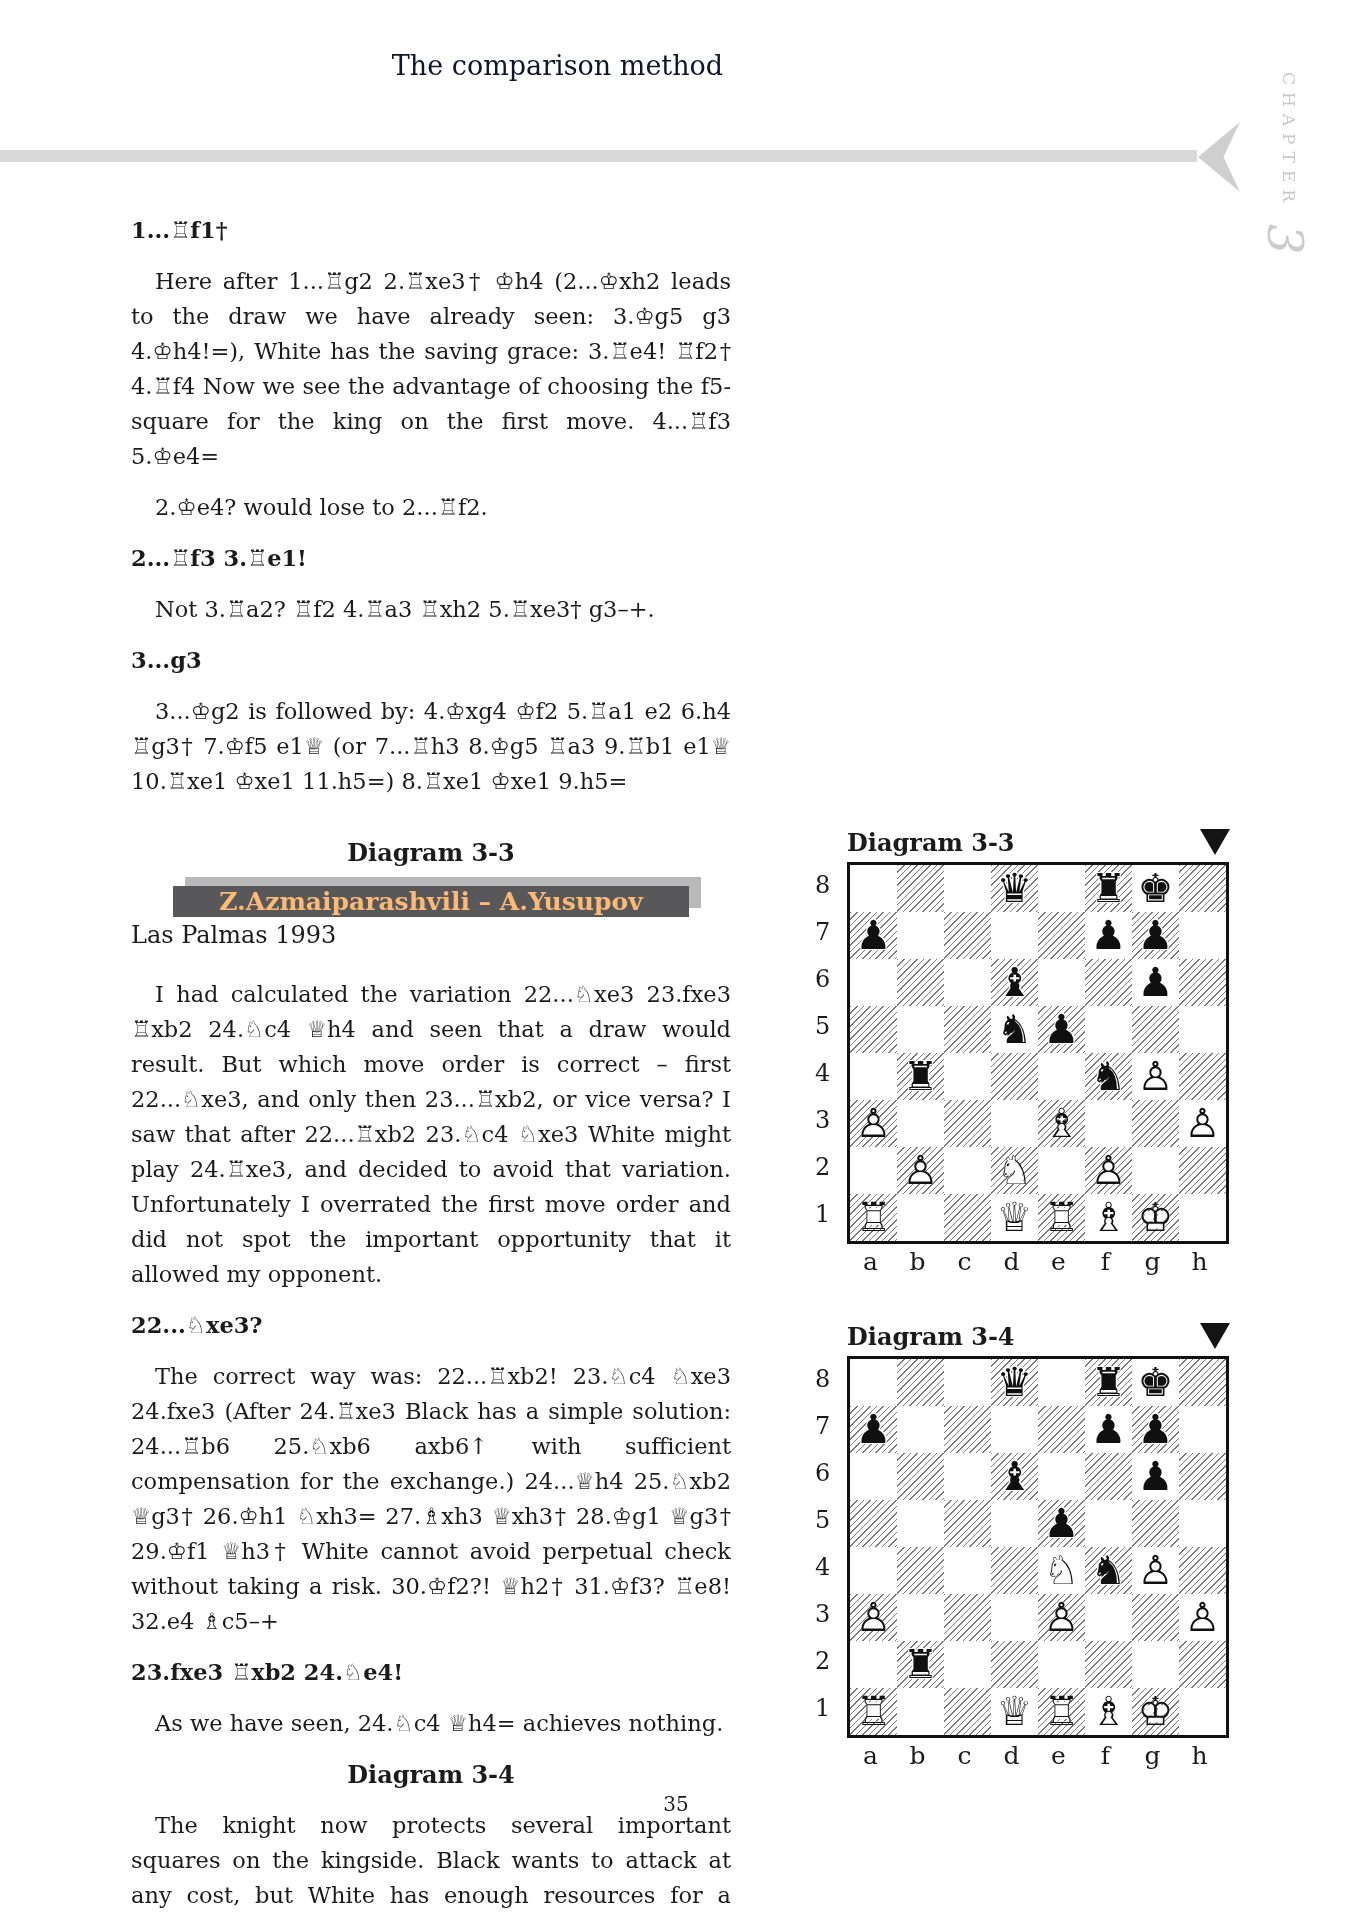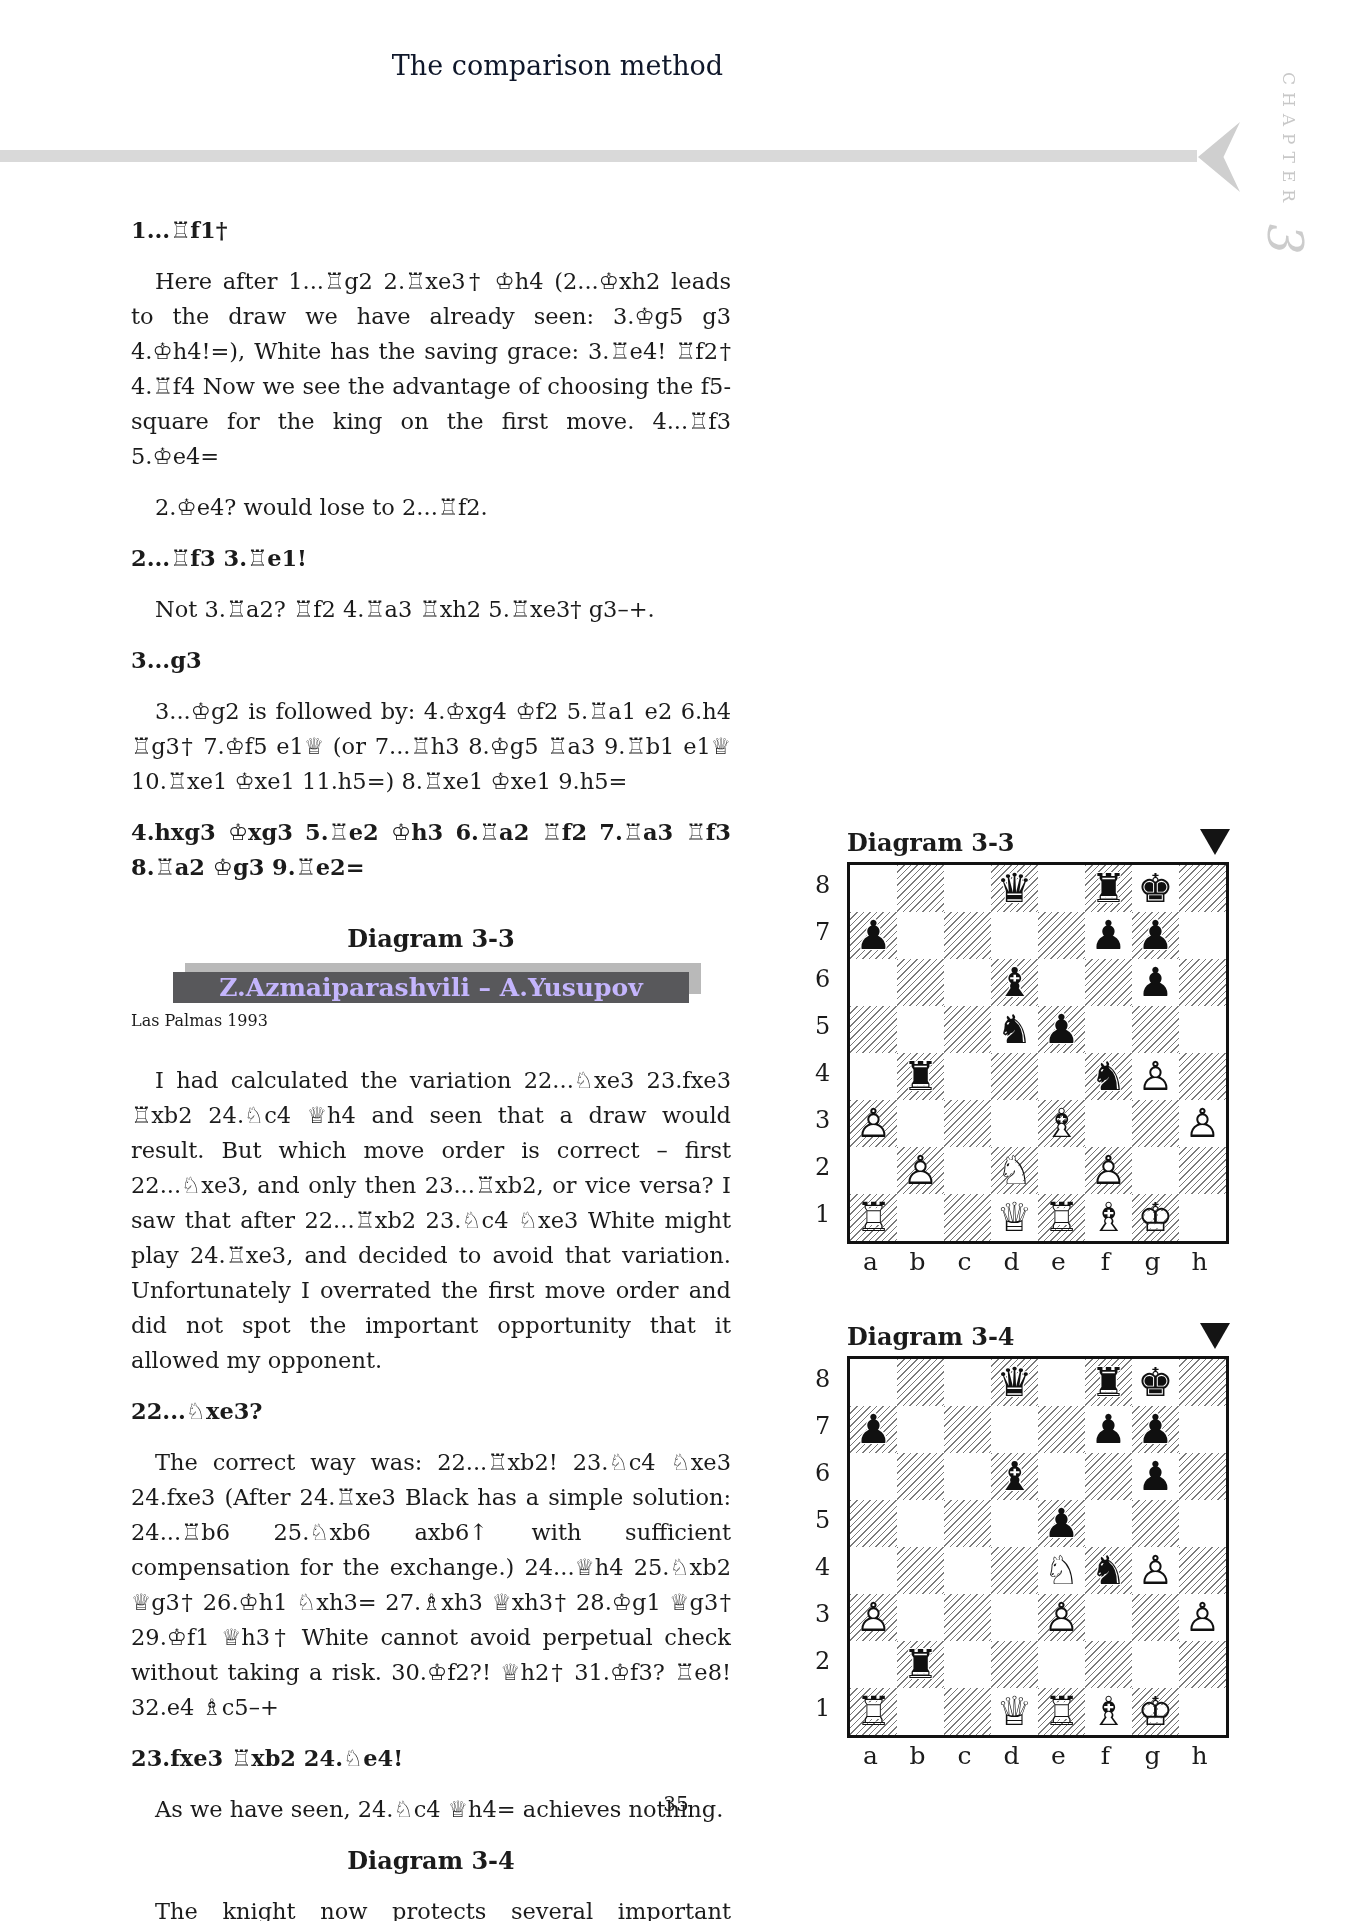--- a/index.html
+++ b/index.html
@@ -25,23 +25,23 @@
   .col-left{position:absolute;left:115px;top:197px;width:632px;font-size:22.5px;line-height:35px;}
   .col-left p{margin:16px;text-align:justify;}
   .b{font-weight:700;}
   .ind{text-indent:24px;}
   .ctr{text-align:center !important;font-weight:700;font-size:24px;}
   .head-gap{margin-top:36px !important;}
 
   
   .banner{position:relative;width:516px;margin:6px auto 0;height:31px;}
   .banner-shadow{position:absolute;left:12px;top:-9px;width:100%;height:100%;background:#b9b9b9;}
-  .banner-box{position:relative;width:100%;height:100%;background:#58585b;color:#c4b5fd;
+  .banner-box{position:relative;width:100%;height:100%;background:#58585b;color:#fdba74;
     text-align:center;font-weight:700;font-size:25px;line-height:31px;}
-  .event-line{text-align:left;font-size:16px;line-height:30px;margin-top:3px !important;}
+  .event-line{text-align:left;font-size:24px;line-height:30px;margin-top:3px !important;}
   .para-gap{margin-top:27px !important;}
 
   
   .col-right{position:absolute;left:813px;top:822px;width:424px;}
   .diag-title-row{display:flex;justify-content:space-between;align-items:center;
     padding-left:34px;height:40px;}
   .diag-title{font-weight:700;font-size:24px;}
   .tri-down{width:0;height:0;border-left:15px solid transparent;border-right:15px solid transparent;
     border-top:26px solid #141414;margin-right:7px;}
   .board-row{display:flex;}
@@ -75,21 +75,20 @@
   <div class="chapter-num">3</div>
 
   <div class="col-left">
     <p class="b">1...♖f1†</p>
     <p class="ind">Here after 1...♖g2 2.♖xe3† ♔h4 (2...♔xh2 leads to the draw we have already seen: 3.♔g5 g3 4.♔h4!=), White has the saving grace: 3.♖e4! ♖f2† 4.♖f4 Now we see the advantage of choosing the f5-square for the king on the first move. 4...♖f3 5.♔e4=</p>
     <p class="ind">2.♔e4? would lose to 2...♖f2.</p>
     <p class="b">2...♖f3 3.♖e1!</p>
     <p class="ind">Not 3.♖a2? ♖f2 4.♖a3 ♖xh2 5.♖xe3† g3–+.</p>
     <p class="b">3...g3</p>
     <p class="ind">3...♔g2 is followed by: 4.♔xg4 ♔f2 5.♖a1 e2 6.h4 ♖g3† 7.♔f5 e1♕ (or 7...♖h3 8.♔g5 ♖a3 9.♖b1 e1♕ 10.♖xe1 ♔xe1 11.h5=) 8.♖xe1 ♔xe1 9.h5=</p>
-    <p class="b">4.hxg3 ♔xg3 5.♖e2 ♔h3 6.♖a2 ♖f2 7.♖a3 ♖f3 8.♖a2 ♔g3 9.♖e2=</p>
 
     <p class="ctr head-gap">Diagram 3-3</p>
     <div class="banner">
       <div class="banner-shadow"></div>
       <div class="banner-box">Z.Azmaiparashvili – A.Yusupov</div>
     </div>
     <p class="event-line">Las Palmas 1993</p>
 
     <p class="ind para-gap">I had calculated the variation 22...♘xe3 23.fxe3 ♖xb2 24.♘c4 ♕h4 and seen that a draw would result. But which move order is correct – first 22...♘xe3, and only then 23...♖xb2, or vice versa? I saw that after 22...♖xb2 23.♘c4 ♘xe3 White might play 24.♖xe3, and decided to avoid that variation. Unfortunately I overrated the first move order and did not spot the important opportunity that it allowed my opponent.</p>
     <p class="b">22...♘xe3?</p>

